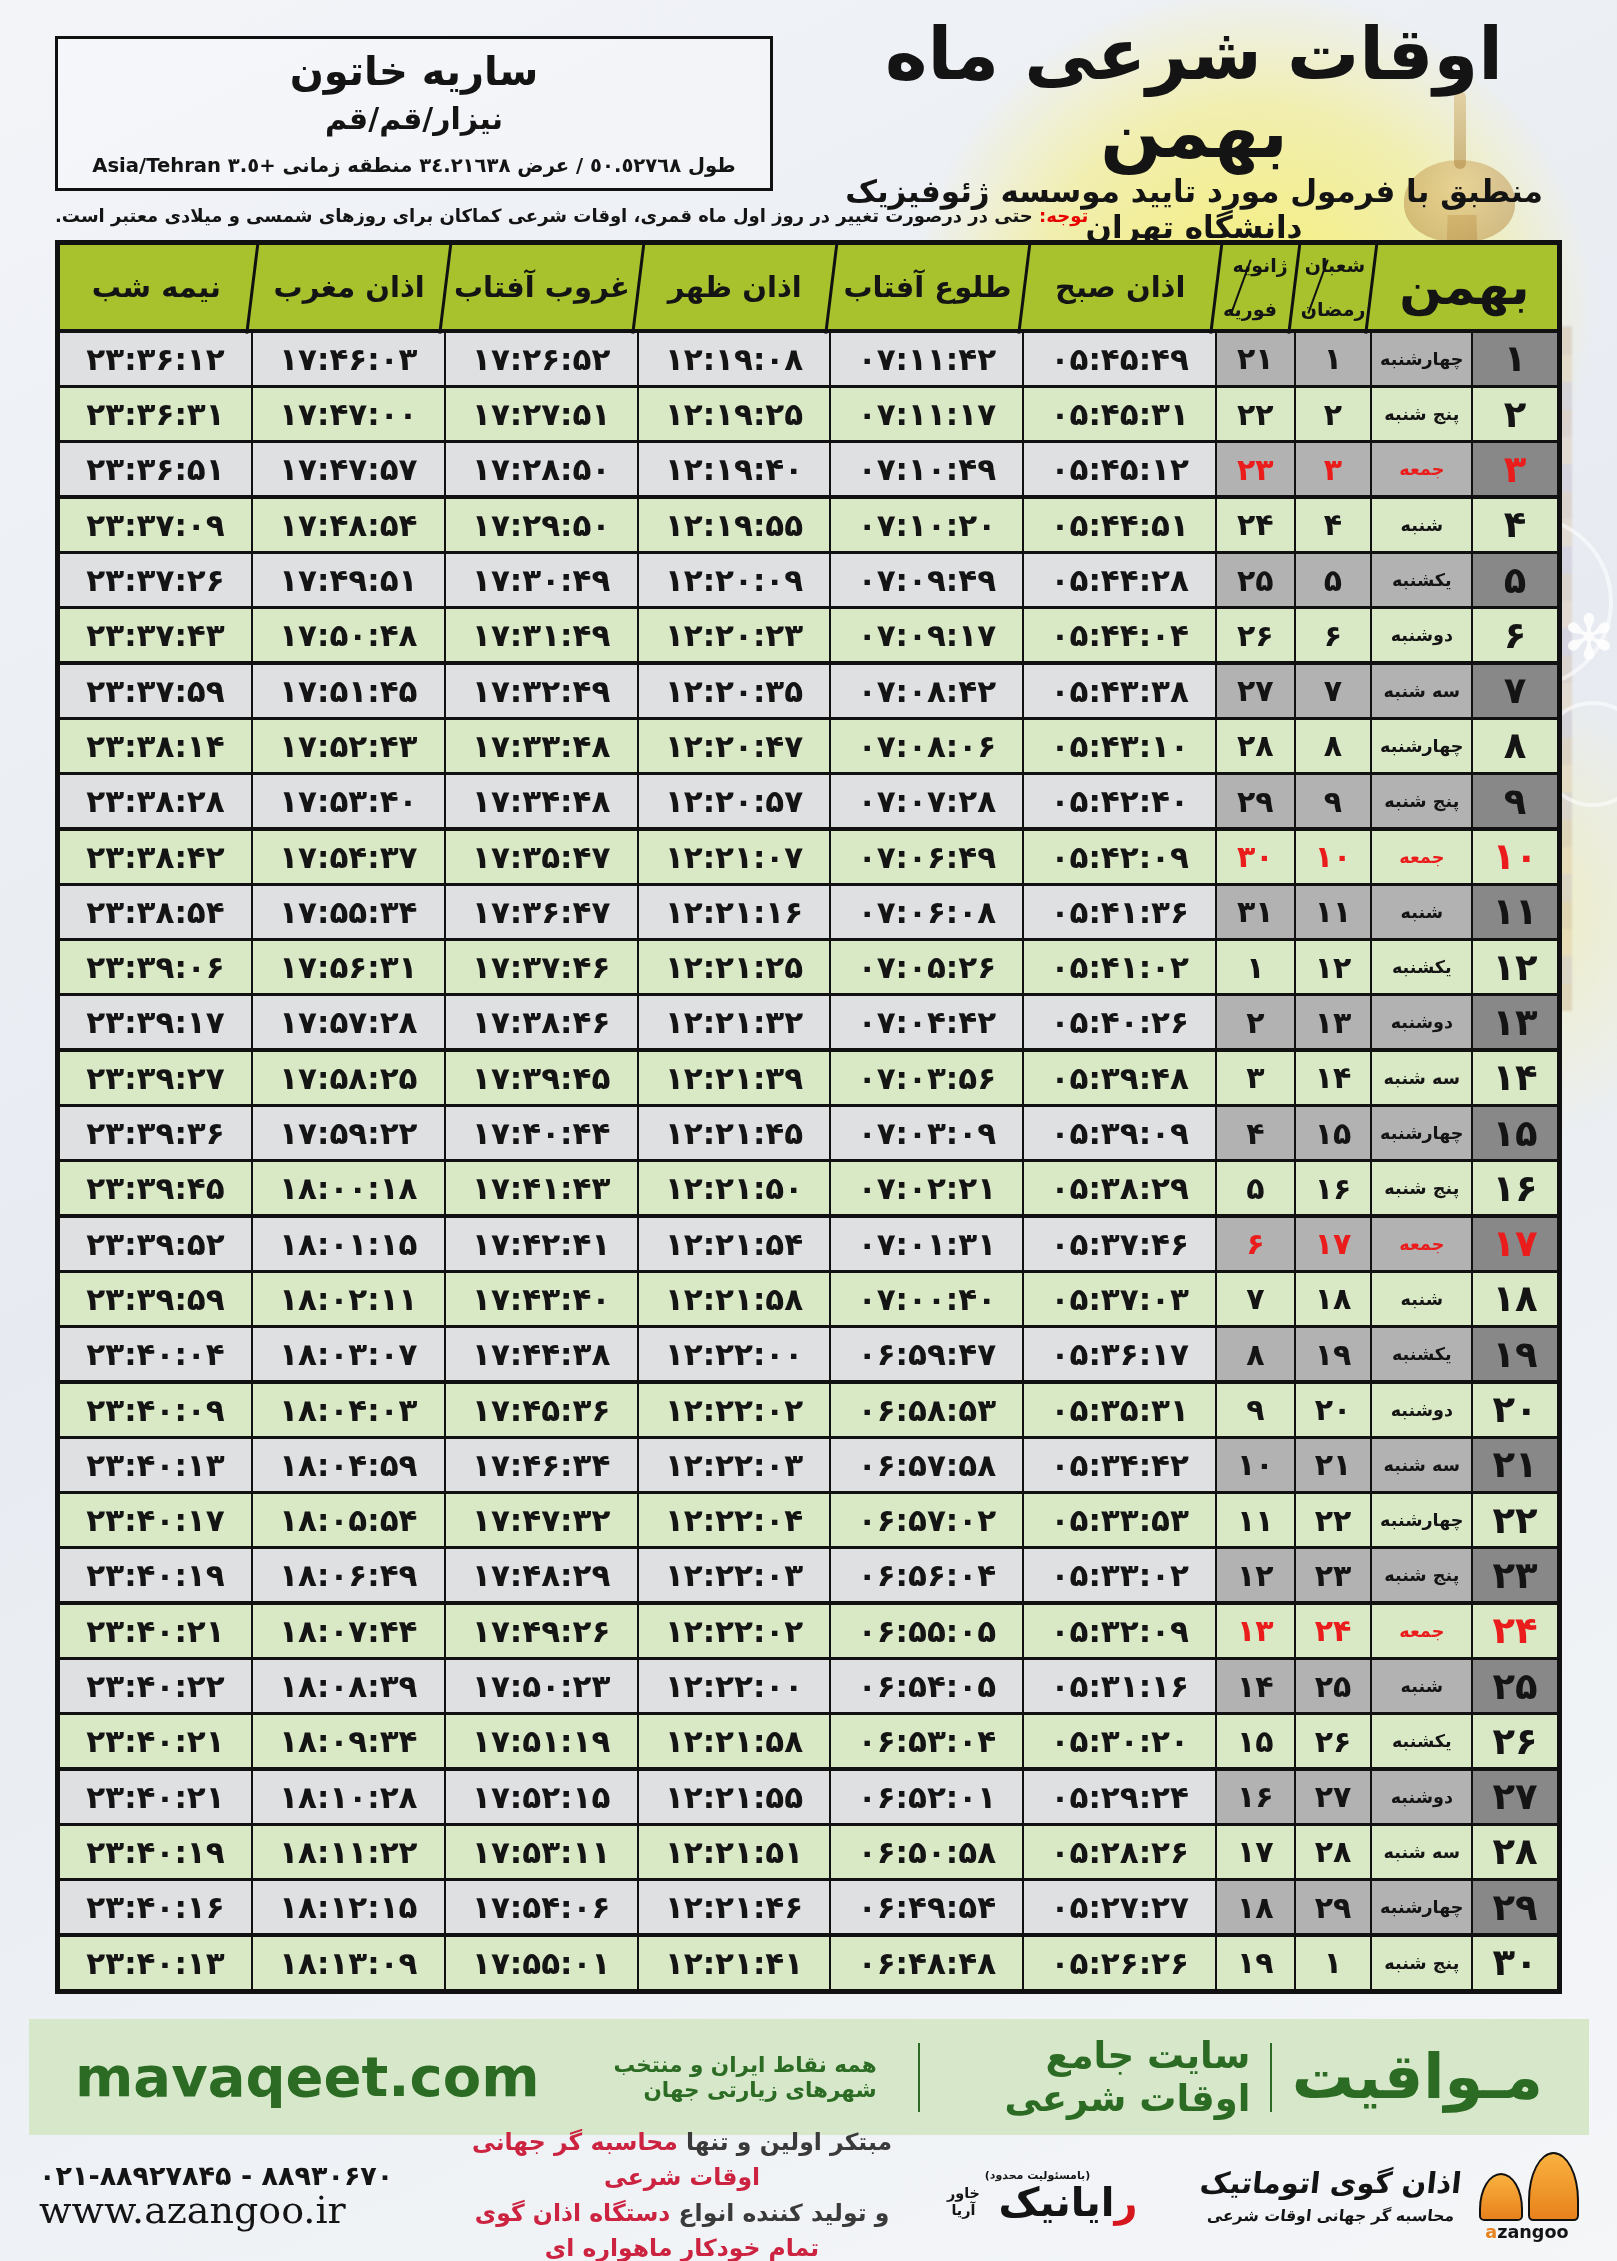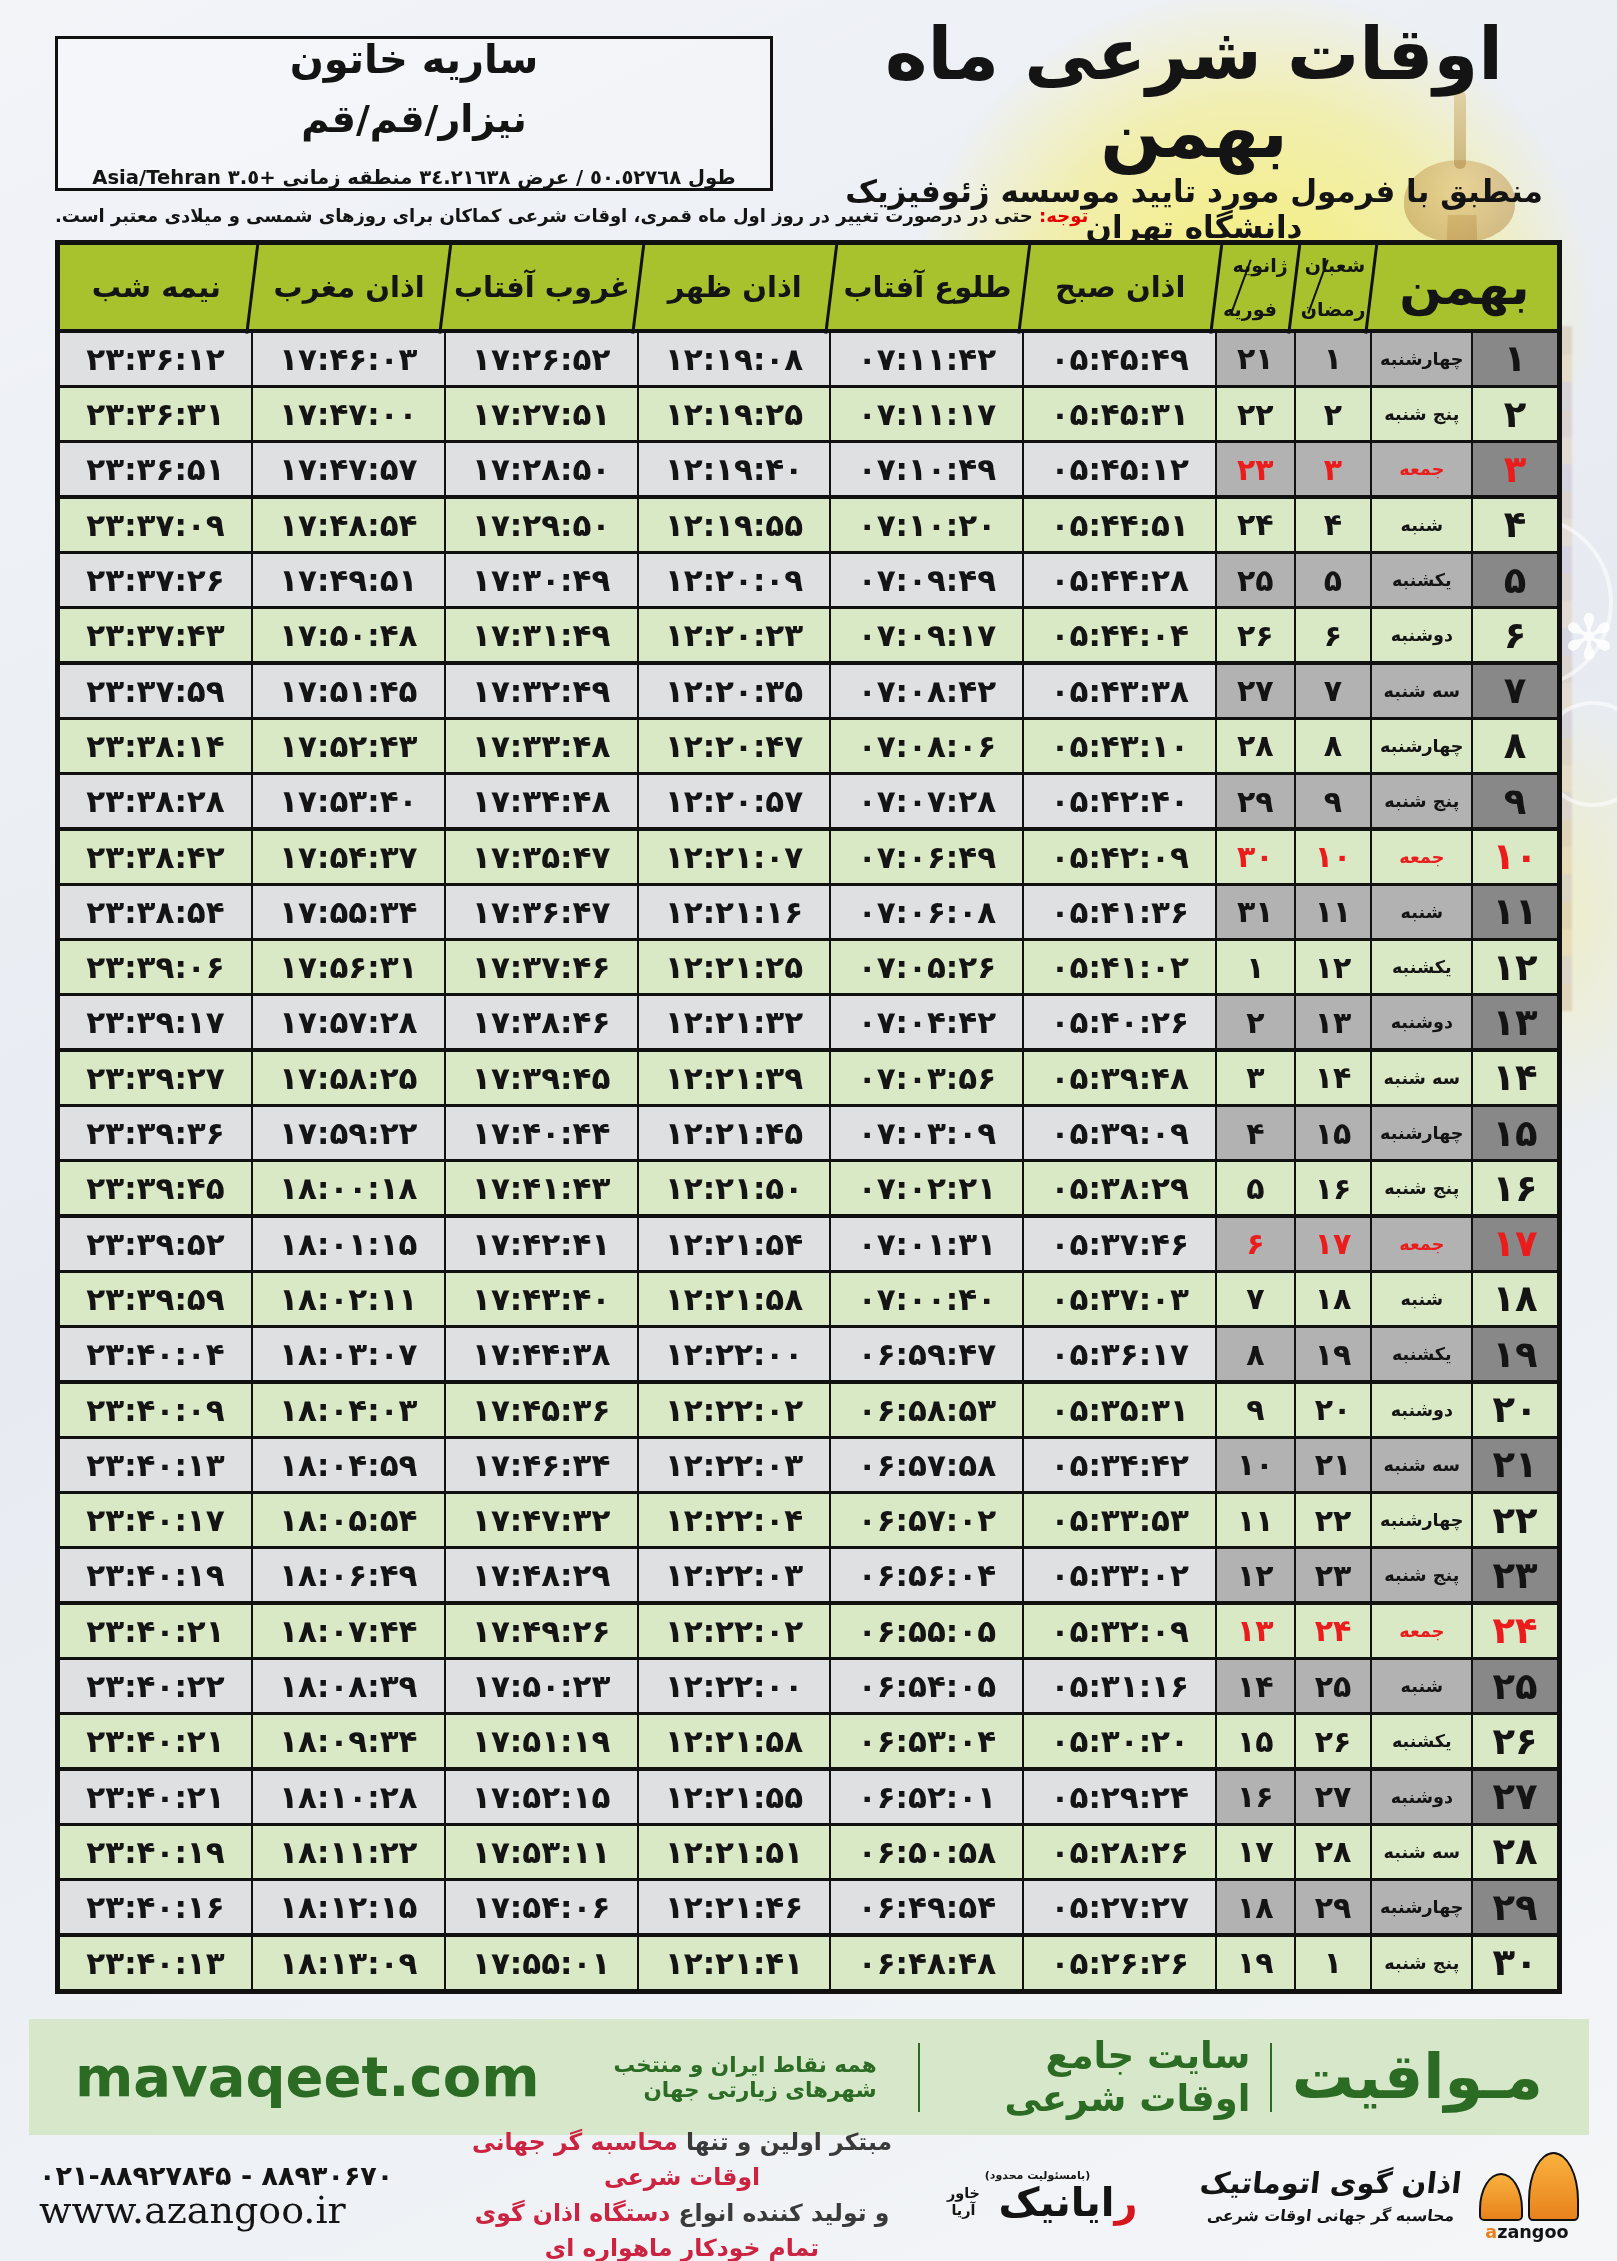--- a/index.html
+++ b/index.html
@@ -23,23 +23,23 @@
   .swirl{border:4.6px solid rgba(255,255,255,.55);border-radius:50%;}
   .s1{left:1439px;top:515px;width:166px;height:166px;}
   .s2{left:1540px;top:701px;width:98px;height:98px;}
   .s3{left:1403px;top:665px;width:52px;height:52px;}
   .flower{color:rgba(255,255,255,.85);font-size:62px;line-height:1;}
   .f1{left:1471px;top:773px;} .f2{left:1563px;top:607px;}
   .content{position:relative;z-index:1;}
   
   .loc-box{position:absolute;left:55px;top:36px;width:718px;height:155px;border:3.3px solid #111;
         box-sizing:border-box;display:flex;flex-direction:column;align-items:center;justify-content:center;
-        gap:21px;background:rgba(255,255,255,.25);direction:rtl;text-align:center;}
+        gap:13px;background:rgba(255,255,255,.25);direction:rtl;text-align:center;}
   .loc-name{font-size:40px;font-weight:bold;line-height:1;}
-  .loc-region{font-size:38px;font-weight:bold;line-height:1;}
+  .loc-region{font-size:30px;font-weight:bold;line-height:1;}
   .loc-coords{font-size:19.6px;font-weight:bold;line-height:1.1;margin-top:8px;}
   .title-block{position:absolute;right:36px;top:16.3px;width:776px;text-align:center;direction:rtl;}
   .main-title{font-size:72px;font-weight:bold;line-height:1.08;}
   .subtitle{font-size:31px;font-weight:bold;margin-top:1.3px;}
   .dates{font-size:27px;font-weight:bold;margin-top:13px;}
   .notice{position:absolute;left:55px;top:205px;direction:rtl;font-size:18px;font-weight:bold;white-space:nowrap;}
   .notice .red{color:#e60000;}
   
   .tablewrap{position:absolute;left:55px;top:240px;width:1507px;border:5.2px solid #111;background:#111;
         box-sizing:border-box;direction:rtl;}

